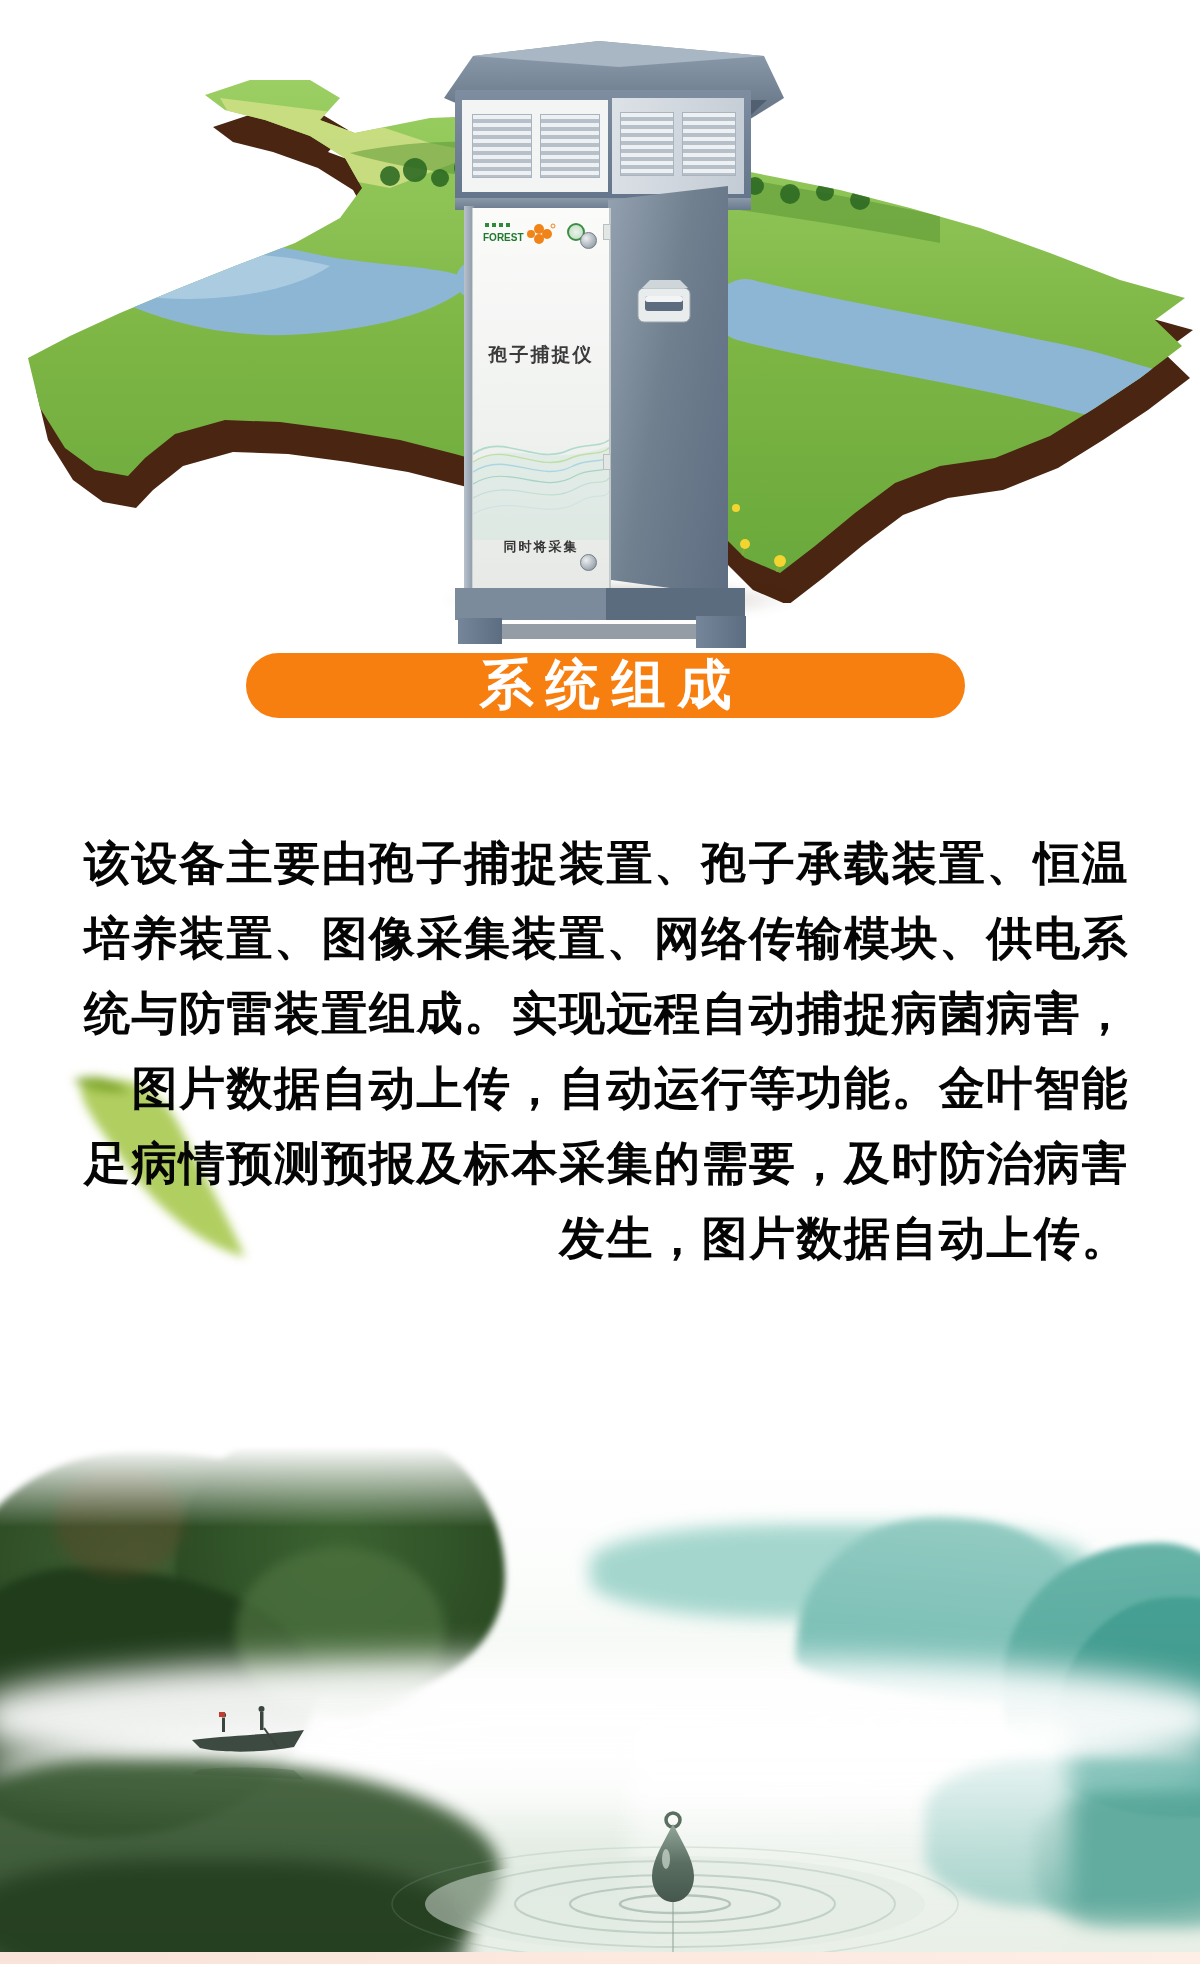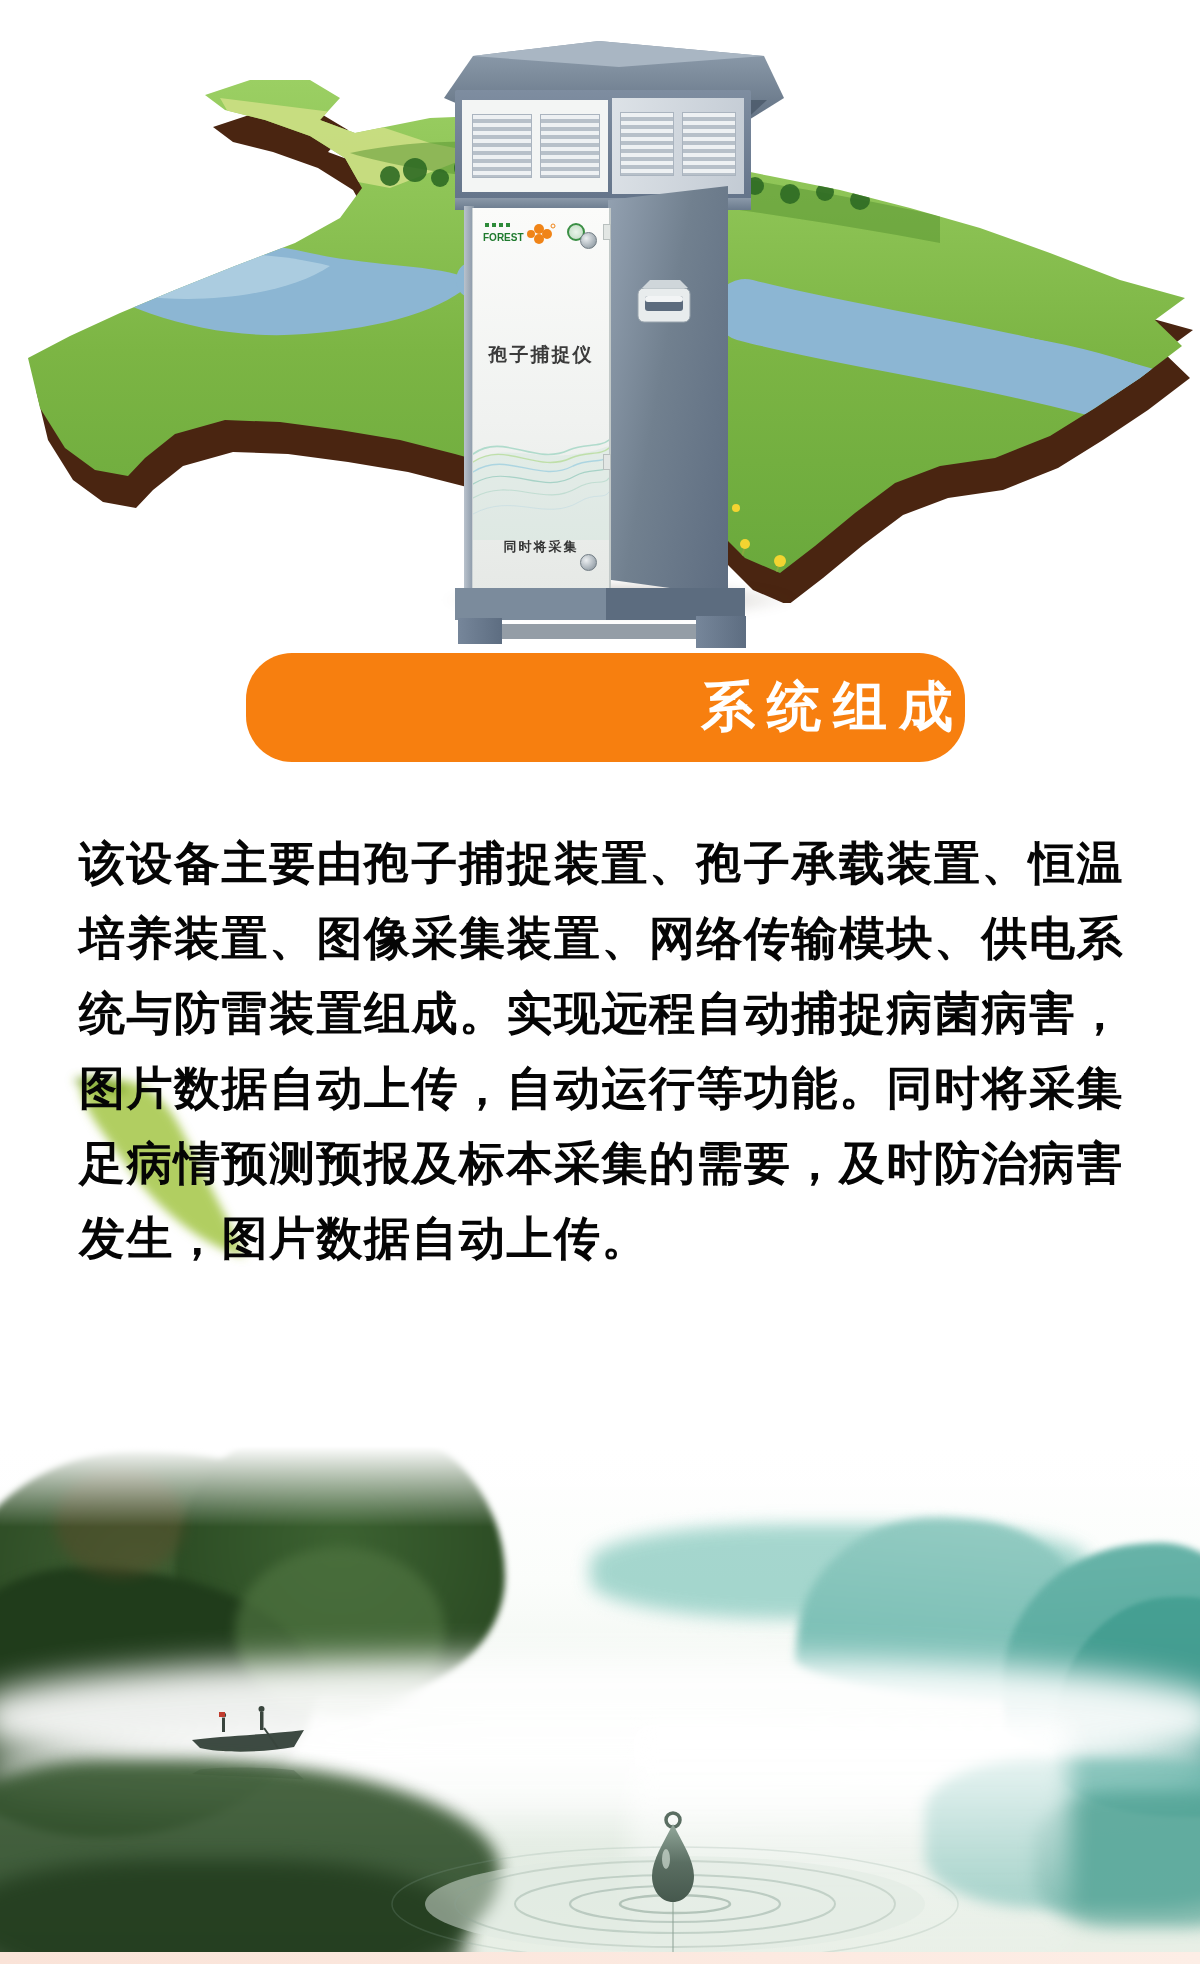--- a/index.html
+++ b/index.html
@@ -42,28 +42,28 @@
   .hinge{position:absolute;right:-2px;width:6px;height:14px;background:#e2e6e4;border:1px solid #b9c0bf;}
   .hinge.h1{top:16px;} .hinge.h2{top:246px;}
   .base{position:absolute;left:27px;top:552px;width:290px;height:32px;
       background:linear-gradient(90deg,#7b8b9c 0 52%,#5c6c7f 52%);}
   .leg{position:absolute;background:linear-gradient(90deg,#76869a,#5d6d81);}
   .leg.left{left:30px;top:582px;width:44px;height:26px;}
   .leg.right{left:268px;top:580px;width:50px;height:32px;}
   .leg-bar{position:absolute;left:74px;top:588px;width:194px;height:15px;background:#3d4d5d;opacity:.55;}
 
   
-  #section-banner{position:absolute;left:246px;top:653px;width:719px;height:109px;border-radius:46px;
-      background:#f77f0f;display:flex;align-items:center;justify-content:flex-end;}
+  #section-banner{position:absolute;left:246px;top:653px;width:719px;height:65px;border-radius:46px;
+      background:#f77f0f;display:flex;align-items:center;justify-content:center;}
   #section-banner .title{color:#fff;font-size:54px;font-weight:700;letter-spacing:12px;text-indent:12px;}
 
   
   #paragraph{position:absolute;left:79px;top:826px;width:1050px;}
   #paragraph .line{height:75px;line-height:75px;font-size:46px;letter-spacing:1.5px;
-      color:#050505;font-weight:600;white-space:nowrap;}
+      color:#050505;font-weight:600;white-space:nowrap;text-align:right;}
   #leaf-decor{position:absolute;left:55px;top:1062px;width:200px;height:215px;pointer-events:none;}
 
   
   #footer-photo{position:absolute;left:0;top:1432px;width:1200px;height:532px;overflow:hidden;
       background:linear-gradient(180deg,#ffffff 0%,#fbfdfb 28%,#eff5ef 52%,#e2ebe2 72%,#e6eee5 92%,#e9f0e7 100%);}
   .blob{position:absolute;}
   .mtn1{left:800px;top:86px;width:310px;height:180px;background:linear-gradient(180deg,#93cbc2,#74bcb2);
       border-radius:50% 50% 45% 55%/78% 85% 22% 15%;filter:blur(4px);transform:rotate(5deg);}
   .mtn2{left:1000px;top:112px;width:280px;height:210px;background:linear-gradient(180deg,#67b3a8,#52a79b);
       border-radius:55% 45% 40% 60%/70% 80% 25% 20%;filter:blur(3px);transform:rotate(-4deg);}
@@ -252,21 +252,21 @@
     <g filter="url(#leafblur)">
       <path d="M25,25 C70,5 105,25 125,65 C150,115 175,160 190,195 C150,185 105,150 75,108 C48,70 28,48 25,25 Z" fill="#a3c645" opacity=".85"></path>
       <path d="M18,18 C40,10 62,16 74,30 C52,33 30,28 18,18 Z" fill="#7fa62c" opacity=".9"></path>
     </g>
   </svg>
 
   <div id="paragraph">
     <div class="line">该设备主要由孢子捕捉装置、孢子承载装置、恒温</div>
     <div class="line">培养装置、图像采集装置、网络传输模块、供电系</div>
     <div class="line">统与防雷装置组成。实现远程自动捕捉病菌病害，</div>
-    <div class="line">图片数据自动上传，自动运行等功能。同时将采集</div>
+    <div class="line">图片数据自动上传，自动运行等功能。金叶智能</div>
     <div class="line">足病情预测预报及标本采集的需要，及时防治病害</div>
     <div class="line">发生，图片数据自动上传。</div>
   </div>
 
   <div id="footer-photo">
     <div class="blob waterband"></div>
     <div class="blob mtn1"></div>
     <div class="blob mtn2"></div>
     <div class="blob mtn3"></div>
     <div class="blob tree1"></div>

